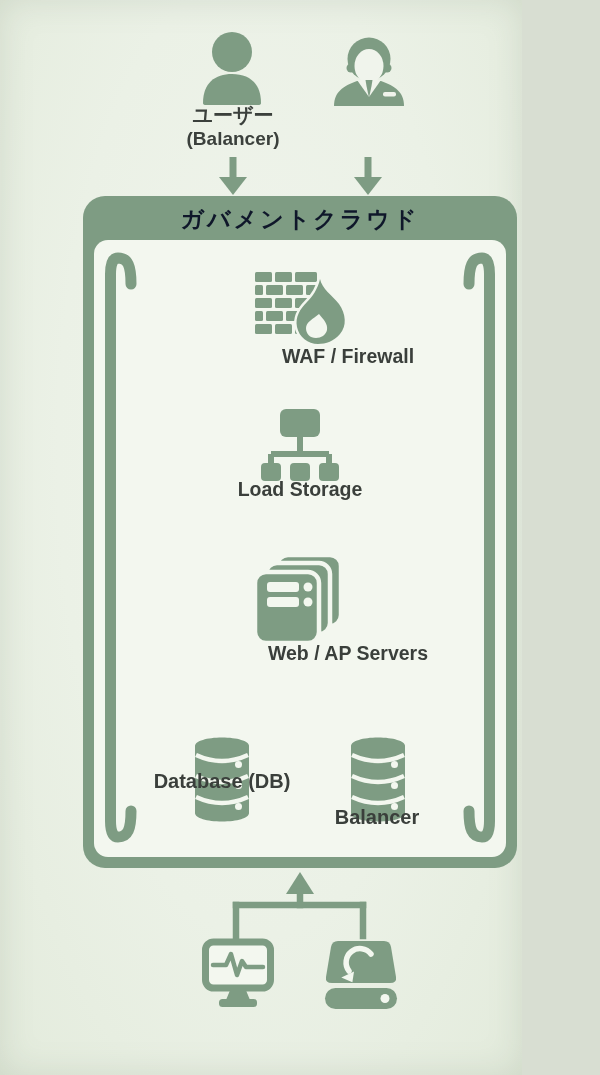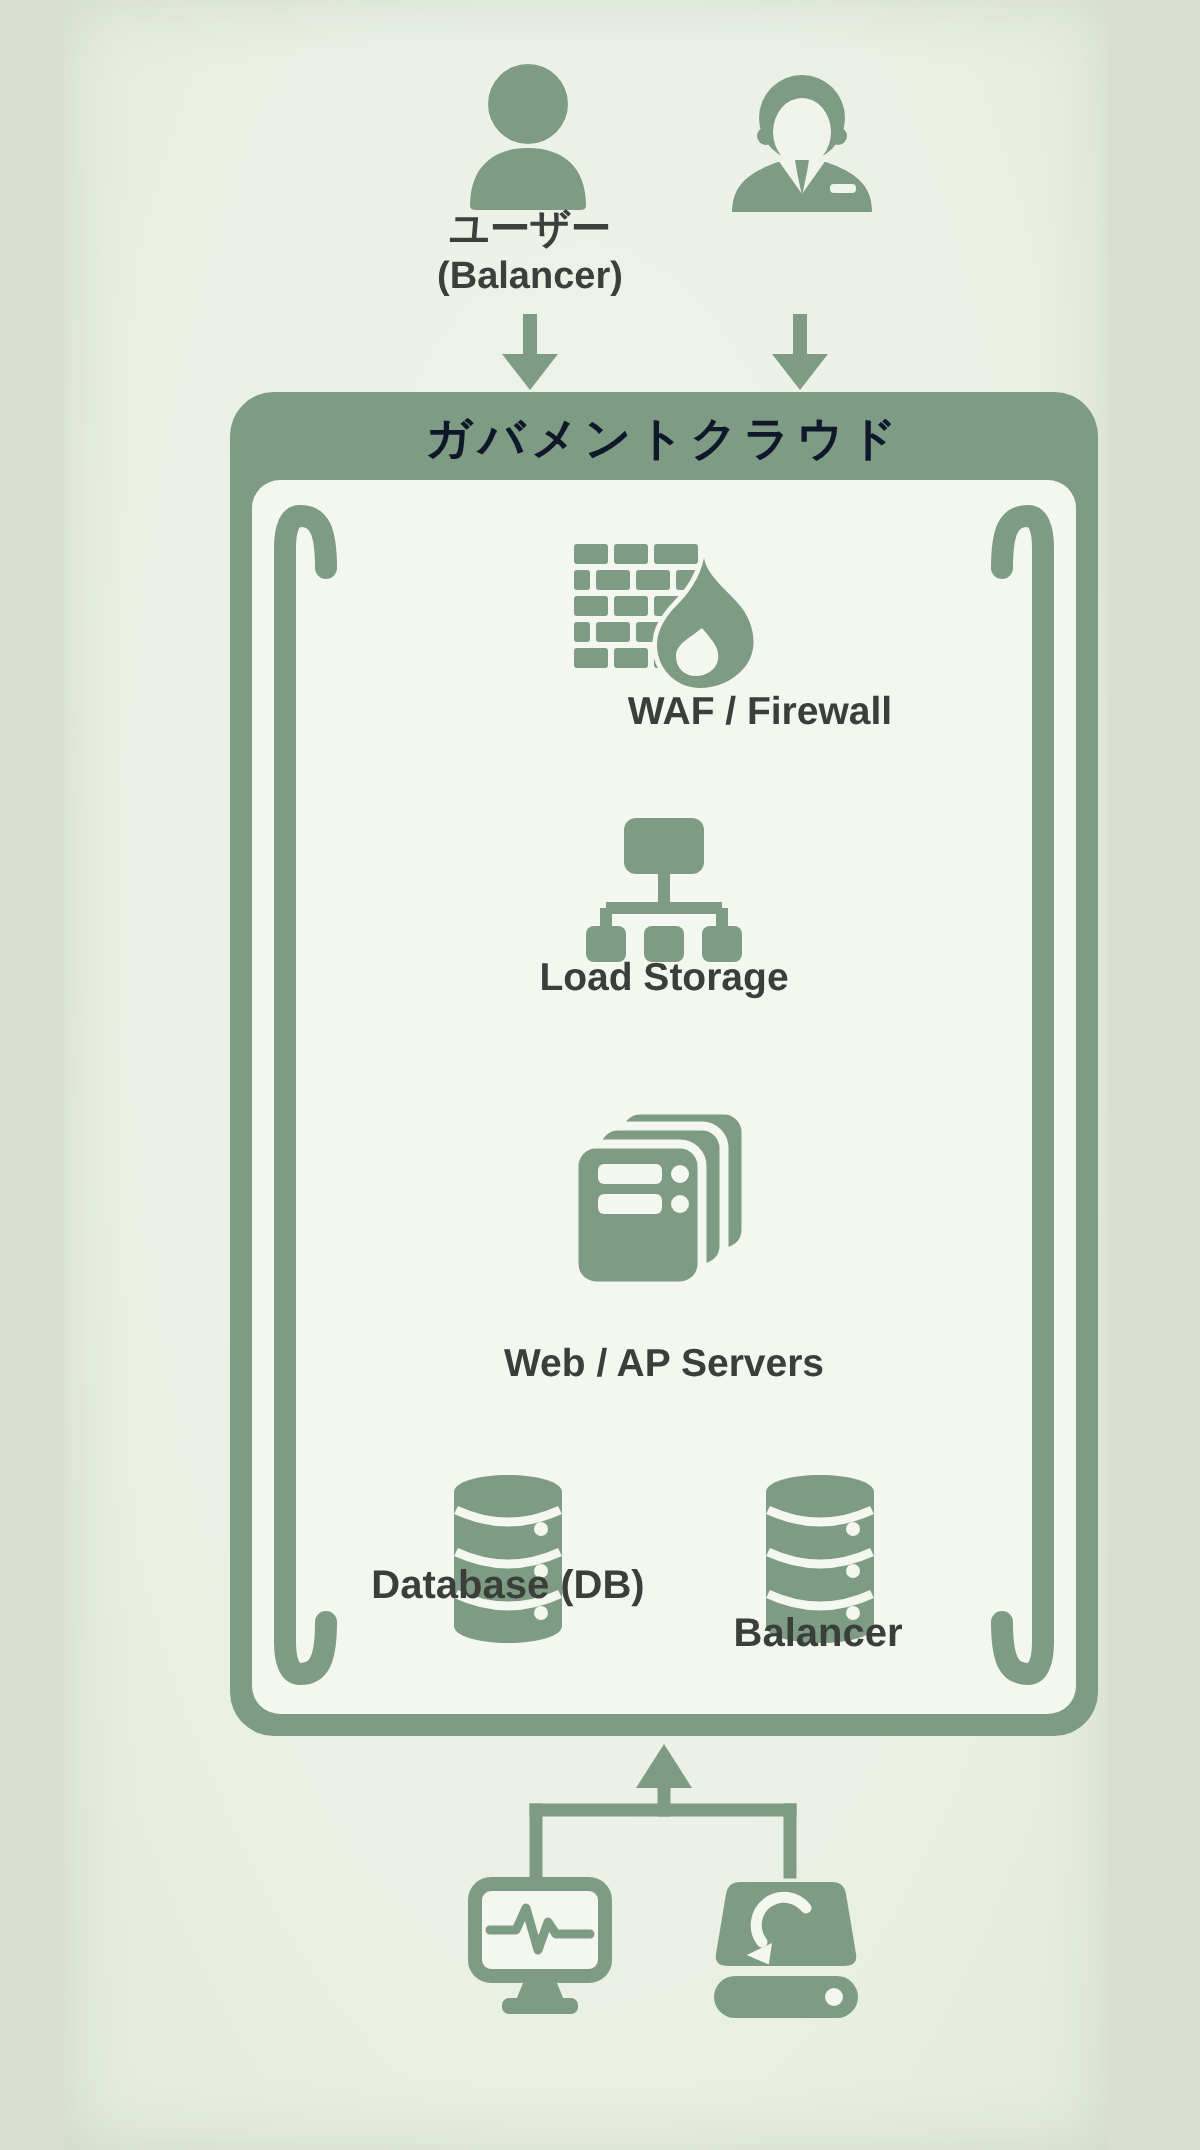--- a/index.html
+++ b/index.html
@@ -2,21 +2,20 @@
 <html><head>
 <meta charset="utf-8">
 <style>
   html,body{margin:0;padding:0;background:#d8ded2;}
   .canvas{
     position:relative;width:522px;height:1075px;overflow:hidden;
     background:radial-gradient(ellipse at 50% 42%, #f0f4ec 0%, #ebf1e6 55%, #e3ebdc 100%);
     box-shadow:inset 0 0 34px rgba(110,130,105,.18);
     font-family:"Liberation Sans","DejaVu Sans",sans-serif;
     color:#3b403c;
-    margin-left:32px;
   }
   .abs{position:absolute;}
   .lbl{position:absolute;text-align:center;font-weight:700;color:#3b403c;line-height:1.18;}
   .actor-label{width:150px;font-size:20px;}
   .actor-label .sub{font-size:19px;}
   .node-label{width:434px;left:0;font-size:19.5px;font-weight:600;color:#3a3f3b;}
   .small-node-label{width:200px;font-size:20px;font-weight:600;color:#3a3f3b;}
   .container{
     position:absolute;left:83px;top:196px;width:434px;height:672px;
     background:#7e9c83;border-radius:22px;
@@ -141,34 +140,34 @@
 
     <svg class="abs" style="left:169px;top:357px;" width="92" height="93" viewBox="0 0 92 93">
       <rect x="25" y="2" width="64" height="71" rx="11" fill="#7e9c83" stroke="#f3f7ef" stroke-width="4.5"></rect>
       <rect x="14" y="10" width="64" height="71" rx="11" fill="#7e9c83" stroke="#f3f7ef" stroke-width="4.5"></rect>
       <rect x="3" y="19" width="64" height="71" rx="11" fill="#7e9c83" stroke="#f3f7ef" stroke-width="4.5"></rect>
       <rect x="15" y="29" width="32" height="10" rx="3" fill="#f3f7ef"></rect>
       <rect x="15" y="44" width="32" height="10" rx="3" fill="#f3f7ef"></rect>
       <circle cx="56" cy="34" r="4.5" fill="#f3f7ef"></circle>
       <circle cx="56" cy="49" r="4.5" fill="#f3f7ef"></circle>
     </svg>
-    <div class="lbl node-label" style="top:475px;">Web / AP Servers</div>
+    <div class="lbl node-label" style="top:446px;padding-left:48px;">Web / AP Servers</div>
 
     <svg class="abs" style="left:112px;top:541px;" width="54" height="85" viewBox="0 0 54 85">
       <path d="M0,9 C0,4 12,0.5 27,0.5 C42,0.5 54,4 54,9 L54,76 C54,81 42,84.5 27,84.5 C12,84.5 0,81 0,76 Z" fill="#7e9c83"></path>
       <g stroke="#f3f7ef" stroke-width="4.5" fill="none">
         <path d="M1,18 Q27,30 53,18"></path>
         <path d="M1,39 Q27,51 53,39"></path>
         <path d="M1,60 Q27,72 53,60"></path>
       </g>
       <circle cx="43.5" cy="27.5" r="3.5" fill="#f3f7ef"></circle>
       <circle cx="43.5" cy="48.5" r="3.5" fill="#f3f7ef"></circle>
       <circle cx="43.5" cy="69.5" r="3.5" fill="#f3f7ef"></circle>
     </svg>
-    <div class="lbl small-node-label" style="left:39px;top:586px;">Database (DB)</div>
+    <div class="lbl small-node-label" style="left:39px;top:574px;">Database (DB)</div>
 
     <svg class="abs" style="left:268px;top:541px;" width="54" height="85" viewBox="0 0 54 85">
       <path d="M0,9 C0,4 12,0.5 27,0.5 C42,0.5 54,4 54,9 L54,76 C54,81 42,84.5 27,84.5 C12,84.5 0,81 0,76 Z" fill="#7e9c83"></path>
       <g stroke="#f3f7ef" stroke-width="4.5" fill="none">
         <path d="M1,18 Q27,30 53,18"></path>
         <path d="M1,39 Q27,51 53,39"></path>
         <path d="M1,60 Q27,72 53,60"></path>
       </g>
       <circle cx="43.5" cy="27.5" r="3.5" fill="#f3f7ef"></circle>
       <circle cx="43.5" cy="48.5" r="3.5" fill="#f3f7ef"></circle>

